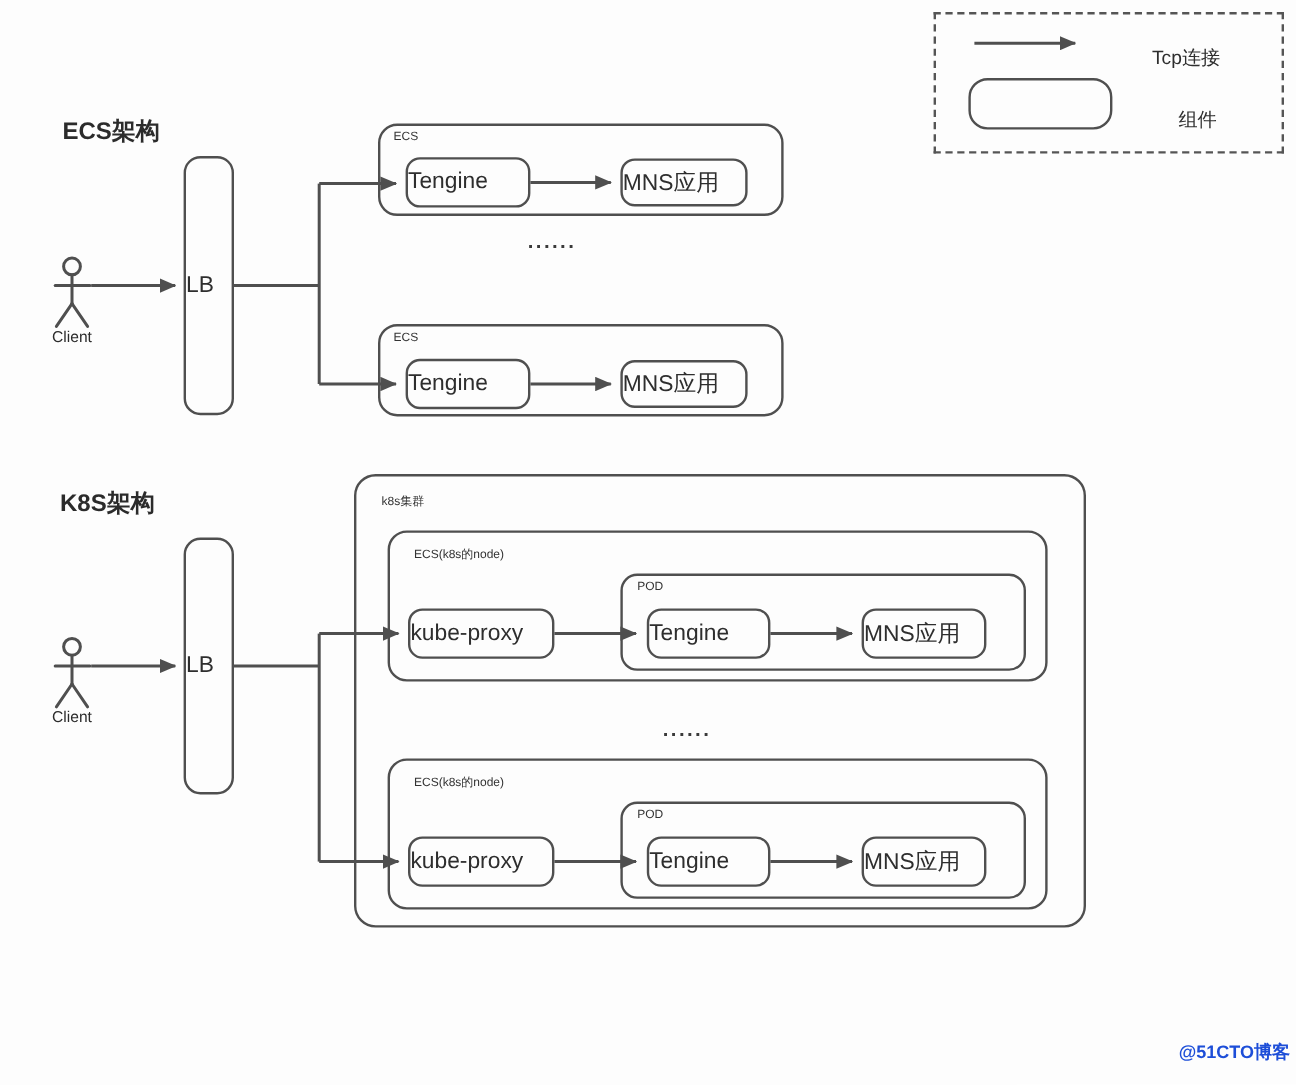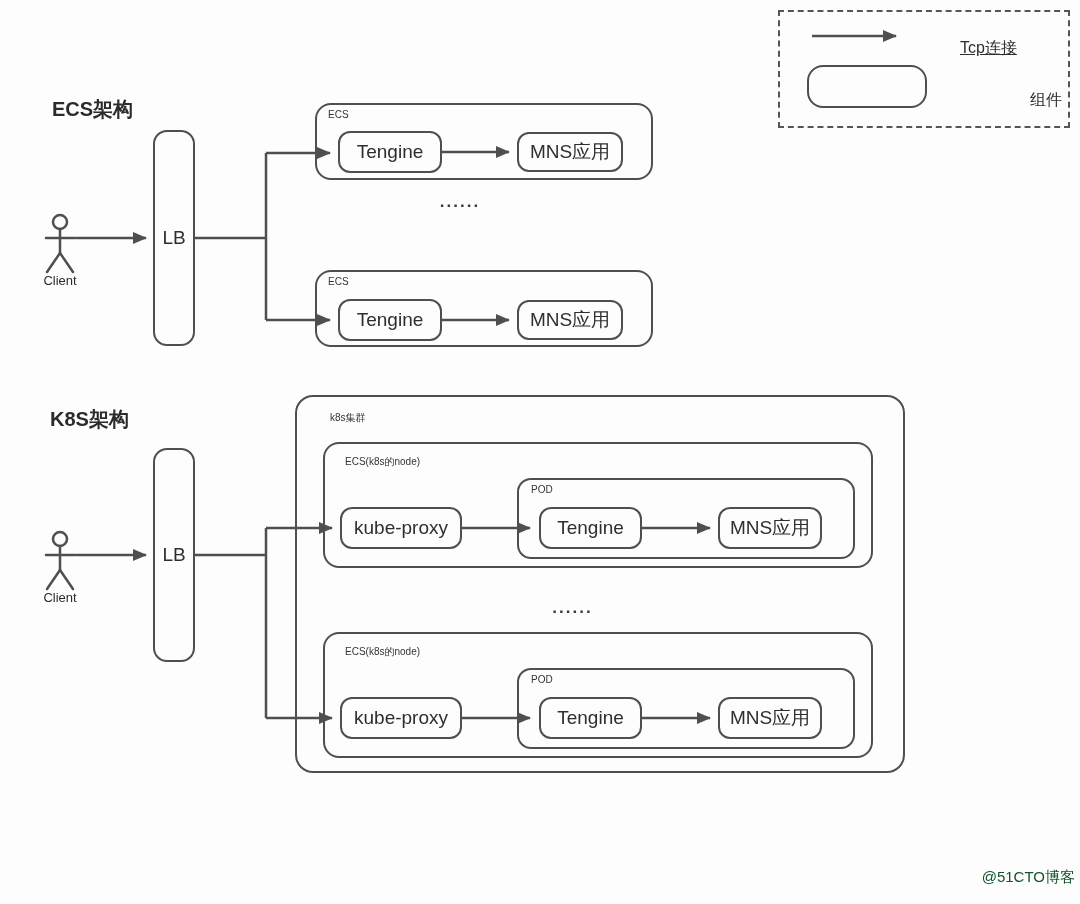--- a/index.html
+++ b/index.html
@@ -1,44 +1,44 @@
 <!DOCTYPE html>
 <html><head>
 <meta charset="utf-8">
 <style>
   html,body{margin:0;padding:0;background:#fff;}
   .canvas{
     position:relative;width:1080px;height:904px;background:#fdfdfd;overflow:hidden;
     font-family:"Liberation Sans","DejaVu Sans",sans-serif;color:#2e2e2e;
   }
   .box{position:absolute;border:2.5px solid #4f4f4f;background:#fdfdfd;box-sizing:border-box;
-       display:flex;align-items:center;justify-content:center;}
+       display:flex;align-items:center;}
   .r12{border-radius:12px}.r14{border-radius:14px}.r16{border-radius:16px}.r18{border-radius:18px}
   .box-label{font-size:19px;color:#2e2e2e;white-space:nowrap;}
   .corner-label{position:absolute;font-size:10px;color:#333;white-space:nowrap;}
   .section-title{position:absolute;font-size:20px;color:#2b2b2b;white-space:nowrap;font-weight:bold;}
   .client-label{position:absolute;width:60px;text-align:center;font-size:13px;color:#2b2b2b;}
   .dots{position:absolute;font-size:17px;font-weight:bold;letter-spacing:2px;color:#3a3a3a;text-align:center;}
   .legend-box{position:absolute;left:778px;top:10px;width:292px;height:118px;
               border:2.5px dashed #555;box-sizing:border-box;}
   .legend-text{position:absolute;font-size:16px;color:#2e2e2e;white-space:nowrap;}
   .footnote{position:absolute;left:0;top:832px;width:980px;text-align:center;
             font-size:19px;line-height:36px;color:#333;}
   .watermark{position:absolute;left:940px;top:868px;width:135px;text-align:right;
-             font-size:15px;color:#14532d;}
+             font-size:15px;color:#1d4ed8;font-weight:bold;}
   .wires{position:absolute;left:0;top:0;pointer-events:none;}
 </style>
 </head>
 <body>
 
 <div class="canvas">
 
   <div class="legend-box">
-    <span class="legend-text" style="left:180px;top:26px;text-decoration:underline;">Tcp连接</span>
-    <span class="legend-text" style="left:202px;top:78px;margin-left:48px;">组件</span>
+    <span class="legend-text" style="left:180px;top:26px;">Tcp连接</span>
+    <span class="legend-text" style="left:202px;top:78px;">组件</span>
   </div>
   <div class="box r16" style="left:807px;top:65px;width:120px;height:43px;"></div>
 
   <div class="section-title" style="left:52px;top:96px;">ECS架构</div>
   <div class="client-label" style="left:30px;top:273px;">Client</div>
 
   <div class="box r14" style="left:153px;top:130px;width:42px;height:216px;">
     <span class="box-label">LB</span>
   </div>
 
@@ -63,21 +63,21 @@
   </div>
 
   <div class="section-title" style="left:50px;top:406px;">K8S架构</div>
   <div class="client-label" style="left:30px;top:590px;">Client</div>
 
   <div class="box r14" style="left:153px;top:448px;width:42px;height:214px;">
     <span class="box-label">LB</span>
   </div>
 
   <div class="box r18" style="left:295px;top:395px;width:610px;height:378px;"></div>
-  <div class="corner-label" style="left:318px;top:411px;margin-left:12px;">k8s集群</div>
+  <div class="corner-label" style="left:318px;top:411px;">k8s集群</div>
 
   <div class="box r16" style="left:323px;top:442px;width:550px;height:126px;"></div>
   <div class="corner-label" style="left:345px;top:455px;">ECS(k8s的node)</div>
   <div class="box r12" style="left:340px;top:507px;width:122px;height:42px;">
     <span class="box-label">kube-proxy</span>
   </div>
   <div class="box r14" style="left:517px;top:478px;width:338px;height:81px;"></div>
   <div class="corner-label" style="left:531px;top:484px;">POD</div>
   <div class="box r12" style="left:539px;top:507px;width:103px;height:42px;">
     <span class="box-label">Tengine</span>

